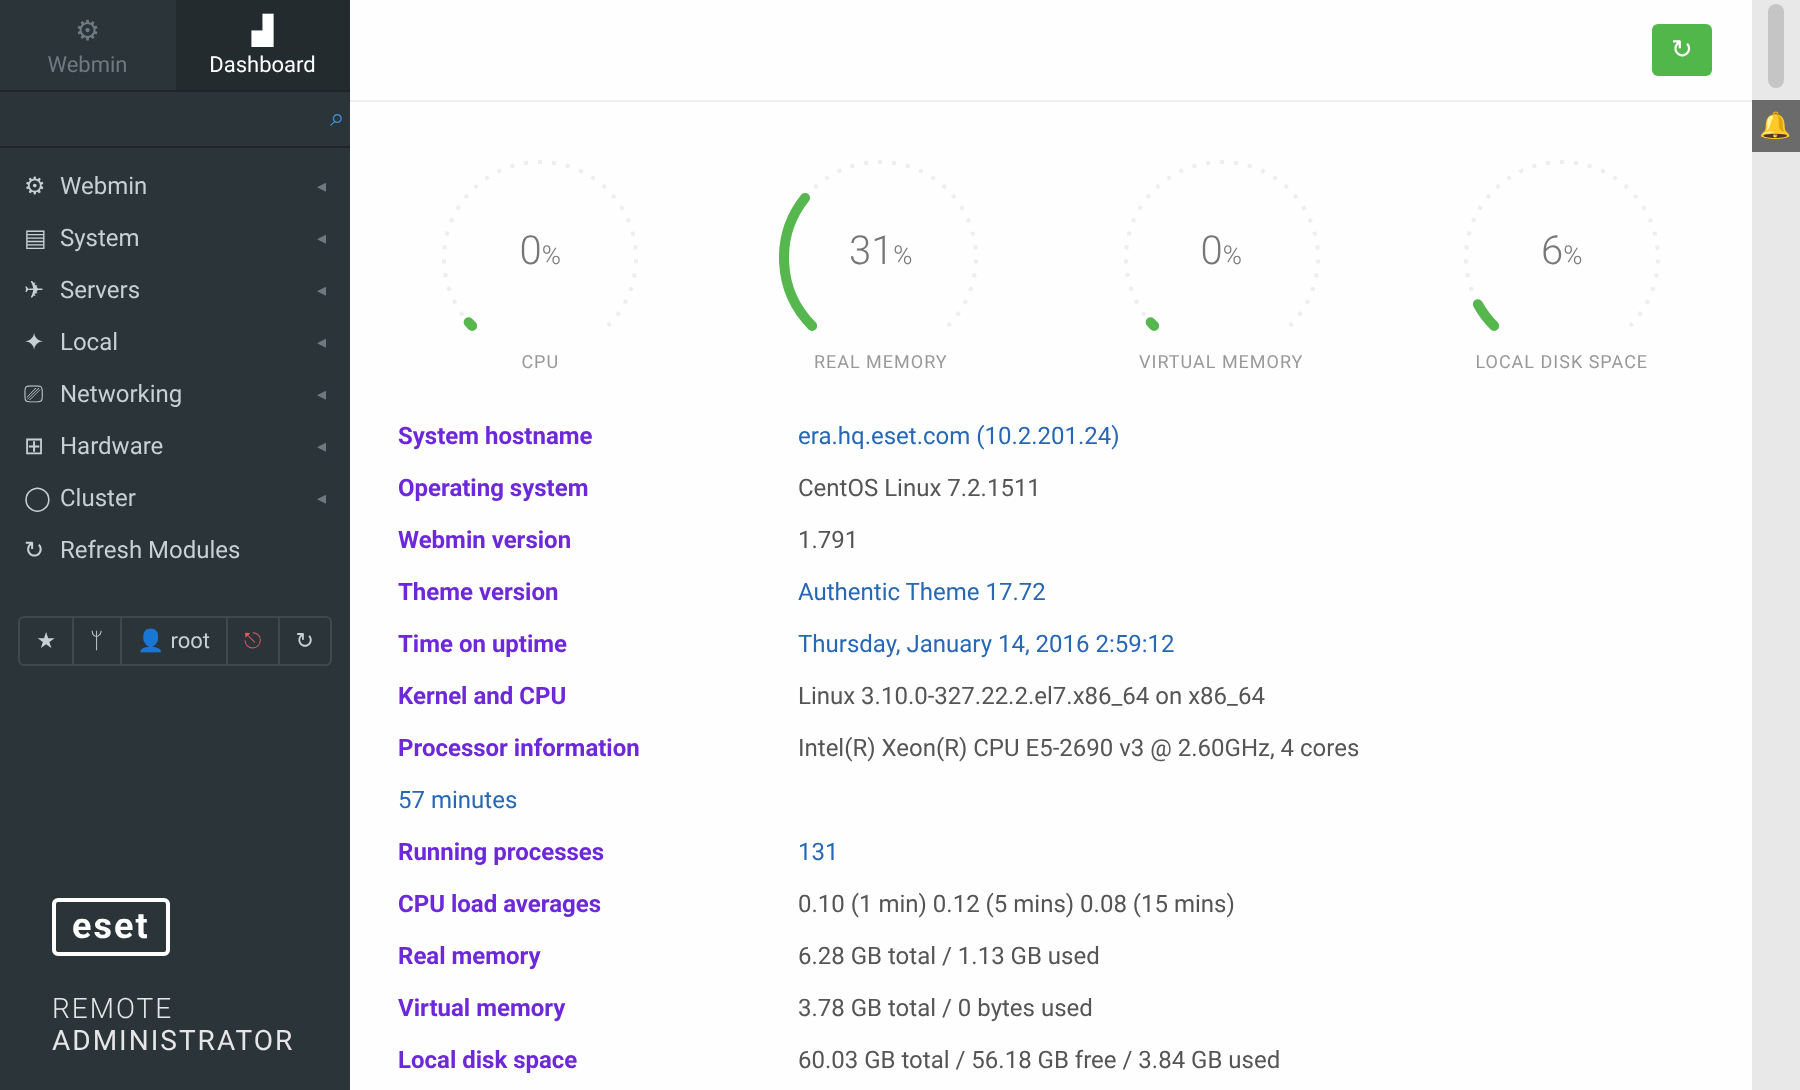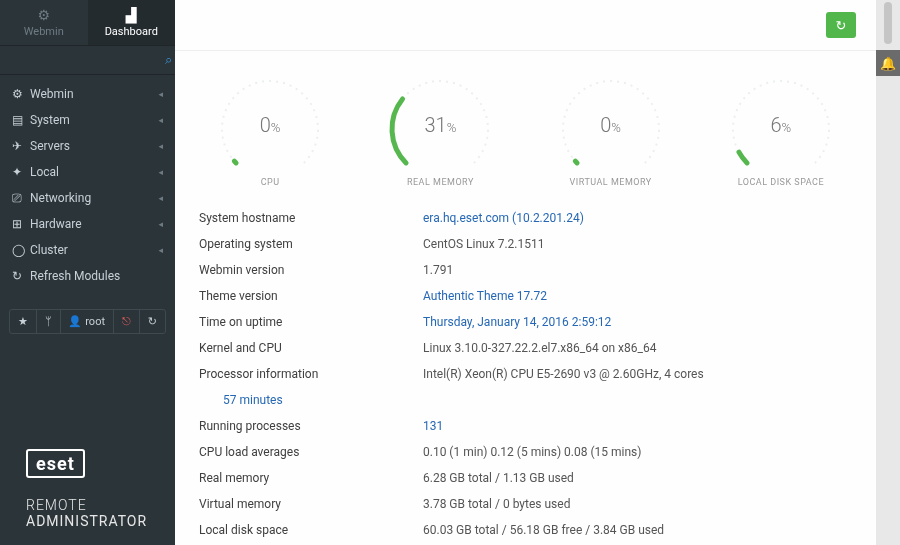--- a/index.html
+++ b/index.html
@@ -36,22 +36,22 @@
 .gauges { display: flex; justify-content: space-around; padding: 20px 10px 10px; }
 .gauge { width: 150px; text-align: center; }
 .gwrap { position: relative; width: 130px; height: 110px; margin: 0 auto; }
 .gwrap svg { width: 130px; height: 110px; }
 .gval { position: absolute; top: 42px; left: 0; right: 0; font-size: 20px; color: #777; font-weight: 300; }
 .gval small { font-size: 13px; }
 .glabel { font-size: 9px; letter-spacing: 0.5px; color: #999; text-transform: uppercase; margin-top: -4px; }
 
 .info-table { padding: 8px 24px 16px; }
 .info-row { display: flex; padding: 6px 0; font-size: 12px; }
-.info-row .k { width: 200px; font-weight: 400; color: #404040; }
-.info-row .v { color: #555; margin-left: 24px; }
+.info-row .k { width: 200px; font-weight: 700; color: #6d28d9; }
+.info-row .v { color: #555; }
 .info-row .v.link { color: #2668b5; }
 
 .rightbar { width: 24px; background: #e8e8e8; display: flex; flex-direction: column; align-items: center; flex-shrink: 0; }
 .scrollthumb { width: 8px; height: 42px; background: #c5c5c5; border-radius: 4px; margin-top: 2px; }
 .bell { margin-top: 6px; width: 24px; height: 26px; background: #6b6b6b; color: #fff; display: flex; align-items: center; justify-content: center; font-size: 13px; cursor: pointer; }
 
 .tick-track { fill: none; stroke: #eceeef; stroke-width: 2; stroke-dasharray: 2 5; }
 .arc { fill: none; stroke: #55b74e; stroke-width: 5; stroke-linecap: round; }
 </style>
 </head>

